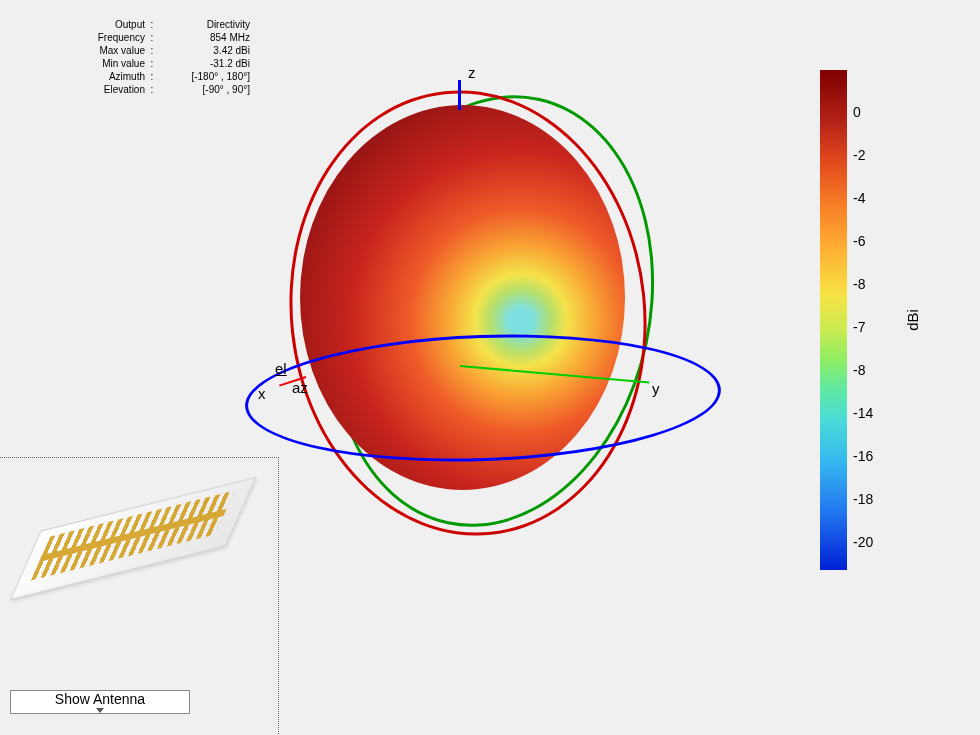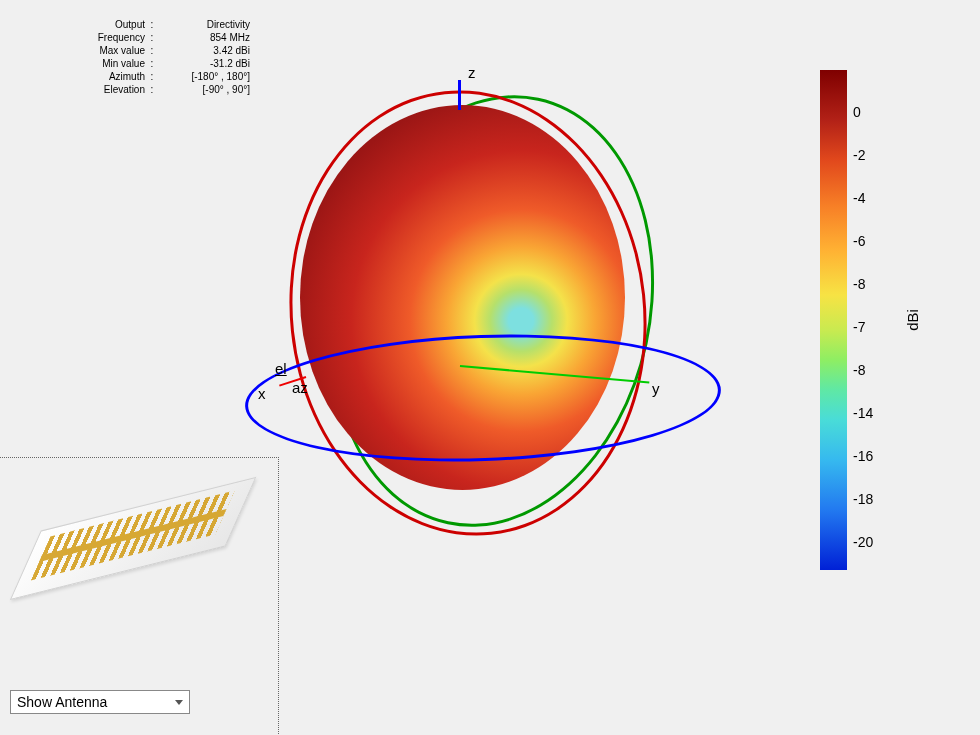--- a/index.html
+++ b/index.html
@@ -229,20 +229,21 @@
     height: 24px;
     background: #ffffff;
     border: 1px solid #888;
     box-sizing: border-box;
     display: flex;
     align-items: center;
     justify-content: space-between;
     padding: 0 6px 0 6px;
     font-size: 14px;
     cursor: pointer;
+    flex-direction: column;
   }
   .chevron {
     width: 0;
     height: 0;
     border-left: 4px solid transparent;
     border-right: 4px solid transparent;
     border-top: 5px solid #555;
   }
 </style>
 </head>

